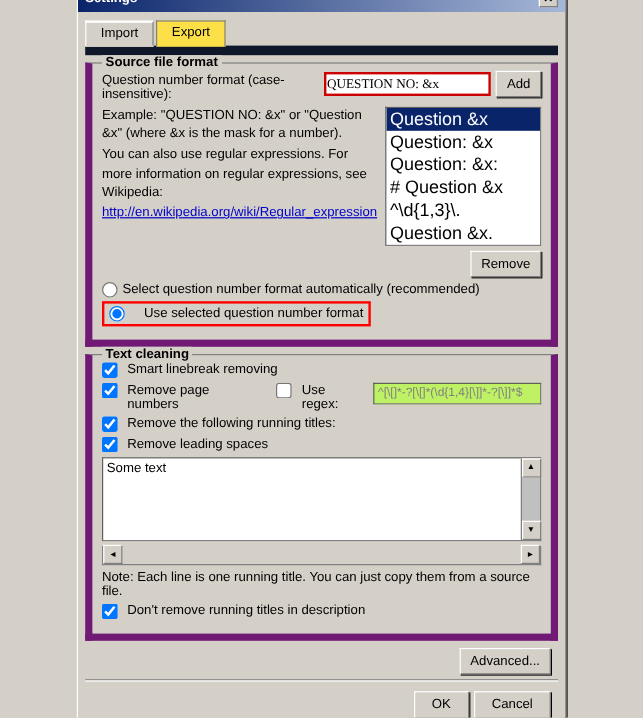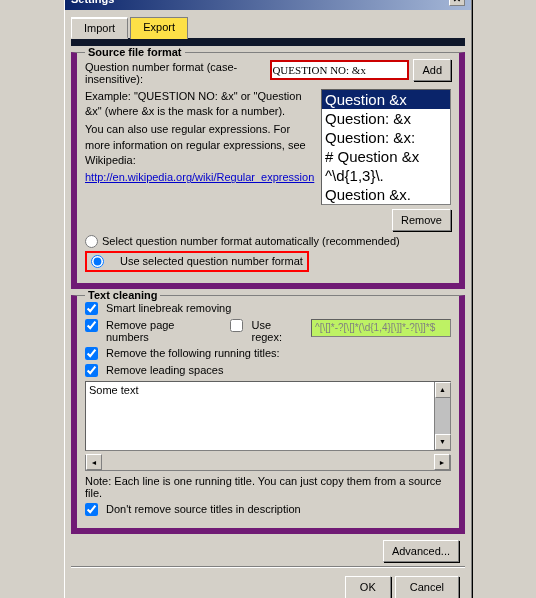--- a/index.html
+++ b/index.html
@@ -406,21 +406,21 @@
       <div style="display:flex; align-items:center; height:16px; border:1px solid #808080; border-top:none; background:#d4d0c8; margin-bottom:4px;">
         <div style="width:16px; height:16px; background:#d4d0c8; border:1px solid #fff; border-right-color:#808080; border-bottom-color:#808080; display:flex; align-items:center; justify-content:center; font-size:7px;">◄</div>
         <div style="flex:1;"></div>
         <div style="width:16px; height:16px; background:#d4d0c8; border:1px solid #fff; border-right-color:#808080; border-bottom-color:#808080; display:flex; align-items:center; justify-content:center; font-size:7px;">►</div>
       </div>
 
       <div class="note-text">Note: Each line is one running title. You can just copy them from a source file.</div>
 
       <div class="checkbox-row">
         <input type="checkbox" checked="" style="">
-        <span>Don't remove source titles in description</span>
+        <span>Don't remove running titles in description</span>
       </div>
     </div>
 
     <div class="advanced-area">
       <button class="btn">Advanced...</button>
     </div>
 
     <div class="separator"></div>
 
     <div class="bottom-bar">

